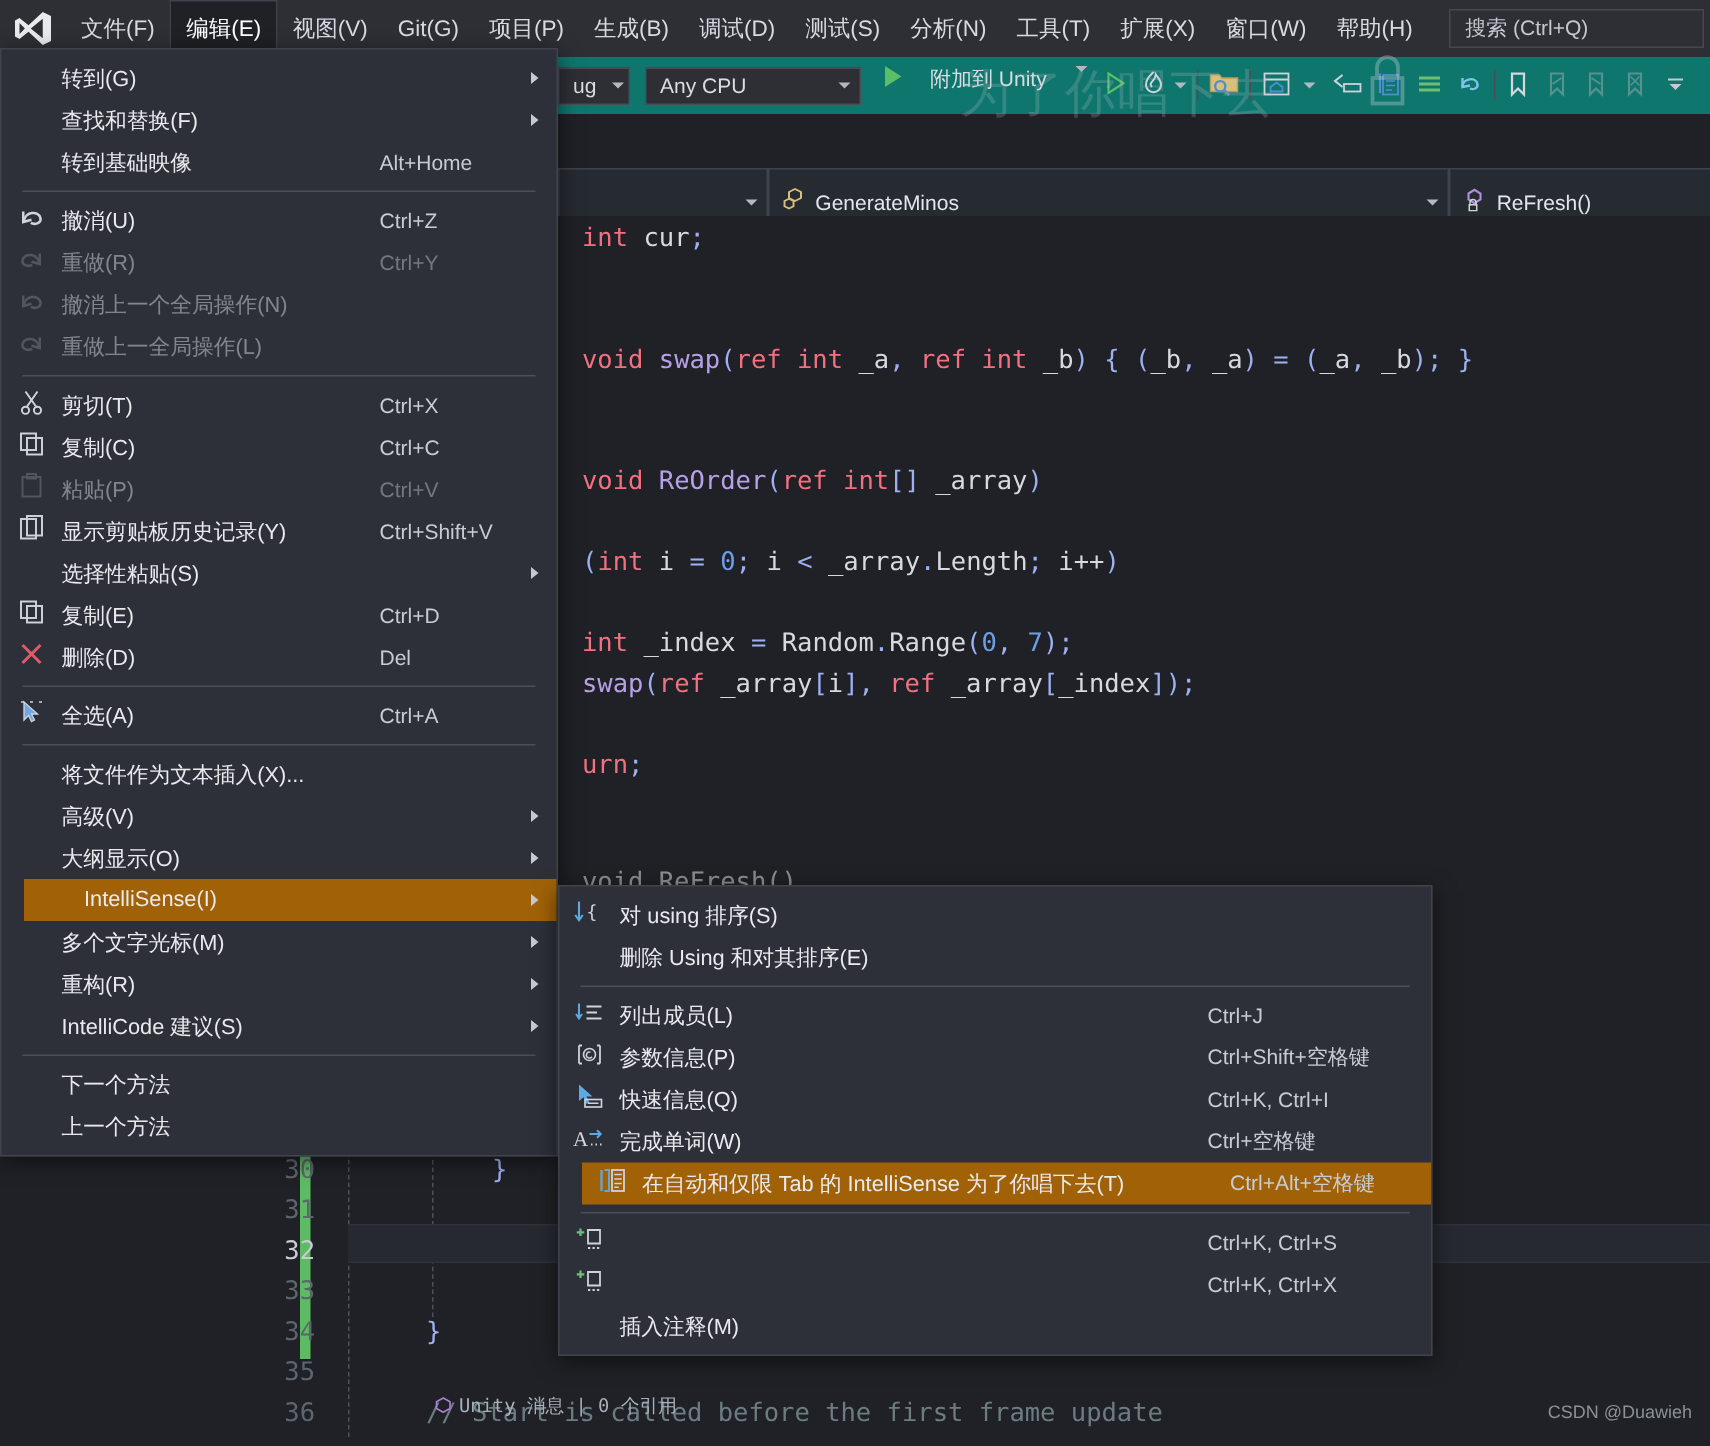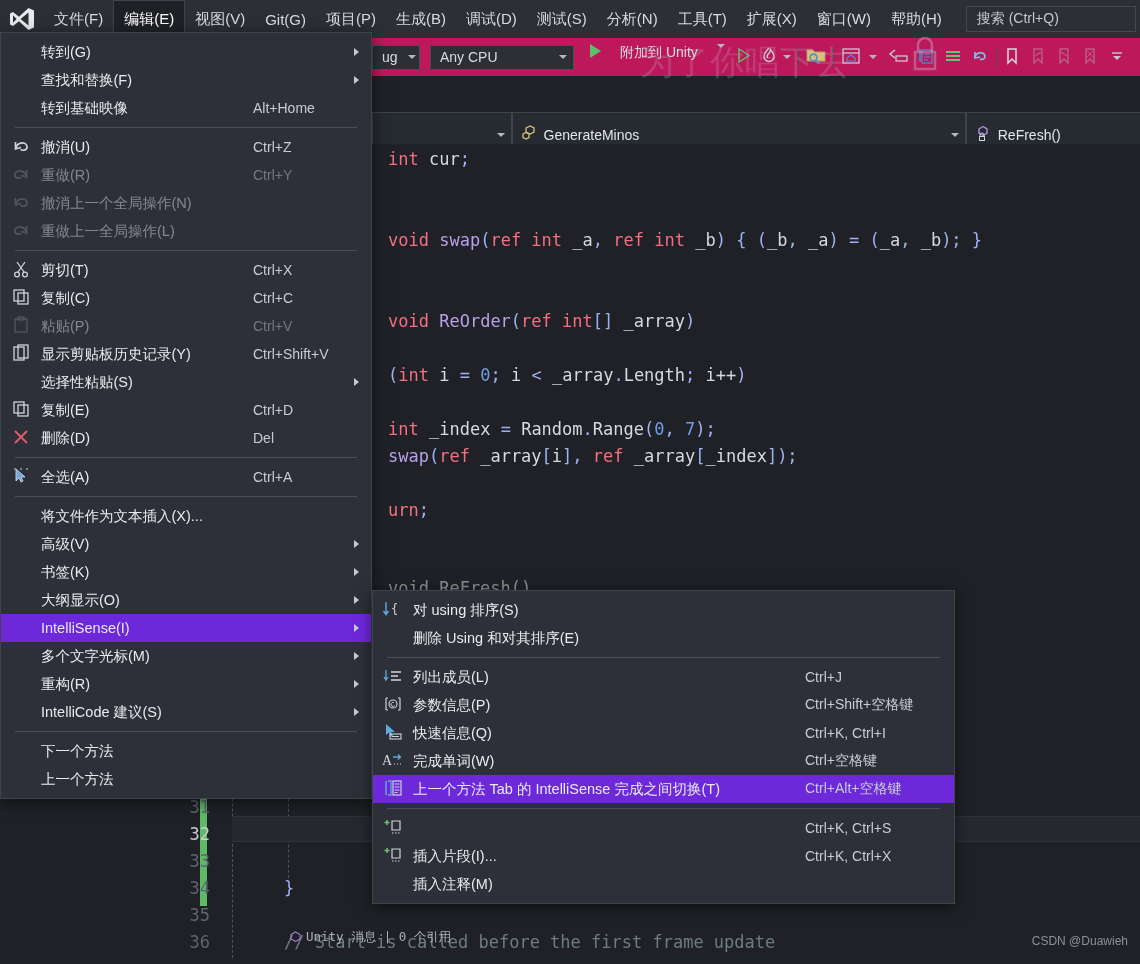--- a/index.html
+++ b/index.html
@@ -30,21 +30,21 @@
   }
   .search-box{
     margin-left:14px; height:26px; min-width:170px; padding:0 10px;
     background:#2d2f35; border:1px solid #45494f; color:#c3c7ce;
     display:flex; align-items:center; font-size:14px;
   }
 
   
   .toolbar{
     position:absolute; left:0; top:38px; width:1140px; height:38px;
-    background:#be185d; display:flex; align-items:center; padding-left:372px; gap:0;
+    background:#0f766e; display:flex; align-items:center; padding-left:372px; gap:0;
   }
   .tb-combo{
     height:25px; border:1px solid #4a4e55; background:#2d2f35; color:#d9dce1;
     display:flex; align-items:center; padding:0 6px 0 9px; font-size:14px; gap:10px;
   }
   .tb-sep{ width:1px; height:20px; background:#4a4e55; margin:0 7px; }
   .tb-btn{ height:26px; display:flex; align-items:flex-start; gap:19px; padding:0 4px; color:#d9dce1; font-size:14px; }
   .play-tri{ width:0;height:0;border-left:11px solid #5bbf67;border-top:7px solid transparent;border-bottom:7px solid transparent; }
   .mini-caret{ width:0;height:0;border-top:4px solid #b4b9c1;border-left:4px solid transparent;border-right:4px solid transparent; }
 
@@ -103,21 +103,21 @@
 
   
   .menu-pop{
     position:absolute; background:#2d3038; border:1px solid #3f434b;
     box-shadow:0 3px 14px rgba(0,0,0,.55); padding:5px 0; z-index:50;
   }
   .menu-row{
     height:28px; display:flex; align-items:center; position:relative;
     padding:0 12px 0 0; color:#e8eaee; font-size:14.5px; white-space:nowrap;
   }
-  .menu-row.hl{ background:#6d28d9; }
+  .menu-row.hl{ background:#a16207;margin-left:15px; }
   .menu-row .mi-icon{
     width:40px; min-width:40px; height:28px; display:flex; align-items:center; justify-content:center;
   }
   .menu-row .mi-label{ flex:1; }
   .menu-row .mi-key{ color:#c7ccd4; margin-left:34px; font-size:14px;text-align:right; }
   .menu-row .mi-arrow{
     margin-left:20px; width:0;height:0;
     border-left:5px solid #c5cad2; border-top:4px solid transparent; border-bottom:4px solid transparent;
   }
   .menu-sep{ height:1px; background:#4a4f59; margin:5px 14px 5px 14px; }
@@ -531,27 +531,20 @@
         <span class="mi-icon">
           <span></span>
         </span>
         <span class="mi-label">高级(V)</span>
         <span class="mi-arrow"></span>
       </div>
       <div class="menu-row">
         <span class="mi-icon">
           <span></span>
         </span>
-        <span class="mi-label">书签(K)</span>
-        <span class="mi-arrow"></span>
-      </div>
-      <div class="menu-row">
-        <span class="mi-icon">
-          <span></span>
-        </span>
         <span class="mi-label">大纲显示(O)</span>
         <span class="mi-arrow"></span>
       </div>
       <div class="menu-row hl">
         <span class="mi-icon">
           <span></span>
         </span>
         <span class="mi-label">IntelliSense(I)</span>
         <span class="mi-arrow"></span>
       </div>
@@ -653,21 +646,21 @@
       </div>
       <div class="menu-row hl">
         <span class="mi-icon">
           <span><svg width="20" height="18" viewBox="0 0 20 18">
               <path d="M3 2 v14" stroke="#5fa8e0" stroke-width="1.5"></path>
               <path d="M5 2 h3 v14 h-3" fill="none" stroke="#5fa8e0" stroke-width="1.3"></path>
               <rect x="10" y="2" width="8" height="14" fill="none" stroke="#cfd3da" stroke-width="1.2"></rect>
               <path d="M11.5 5 h5 M11.5 8 h5 M11.5 11 h5 M11.5 13.5 h3" stroke="#cfd3da" stroke-width="1"></path>
             </svg></span>
         </span>
-        <span class="mi-label">上一个方法 Tab 的 IntelliSense 完成之间切换(T)</span>
+        <span class="mi-label">在自动和仅限 Tab 的 IntelliSense 为了你唱下去(T)</span>
         <span class="mi-key">Ctrl+Alt+空格键</span>
       </div>
       <div class="menu-sep"></div>
       <div class="menu-row">
         <span class="mi-icon">
           <span><svg width="20" height="18" viewBox="0 0 20 18">
               <path d="M2 2 v5 M-0.5 4.5 h5" stroke="#6fbf73" stroke-width="1.5" transform="translate(2,0)"></path>
               <path d="M9 3 h8 v9 h-8 z" fill="none" stroke="#cfd3da" stroke-width="1.2"></path>
               <path d="M9 15 h1.5 M12 15 h1.5 M15 15 h1.5" stroke="#cfd3da" stroke-width="1.2"></path>
             </svg></span>
@@ -675,21 +668,20 @@
         <span class="mi-key">Ctrl+K, Ctrl+S</span>
       </div>
       <div class="menu-row">
         <span class="mi-icon">
           <span><svg width="20" height="18" viewBox="0 0 20 18">
               <path d="M2 2 v5 M-0.5 4.5 h5" stroke="#6fbf73" stroke-width="1.5" transform="translate(2,0)"></path>
               <path d="M9 3 h8 v9 h-8 z" fill="none" stroke="#cfd3da" stroke-width="1.2"></path>
               <path d="M9 15 h1.5 M12 15 h1.5 M15 15 h1.5" stroke="#cfd3da" stroke-width="1.2"></path>
             </svg></span>
         </span>
-        <span class="mi-label">插入片段(I)...</span>
         <span class="mi-key">Ctrl+K, Ctrl+X</span>
       </div>
       <div class="menu-row">
         <span class="mi-icon">
           <span></span>
         </span>
         <span class="mi-label">插入注释(M)</span>
       </div>
     </div>
 

